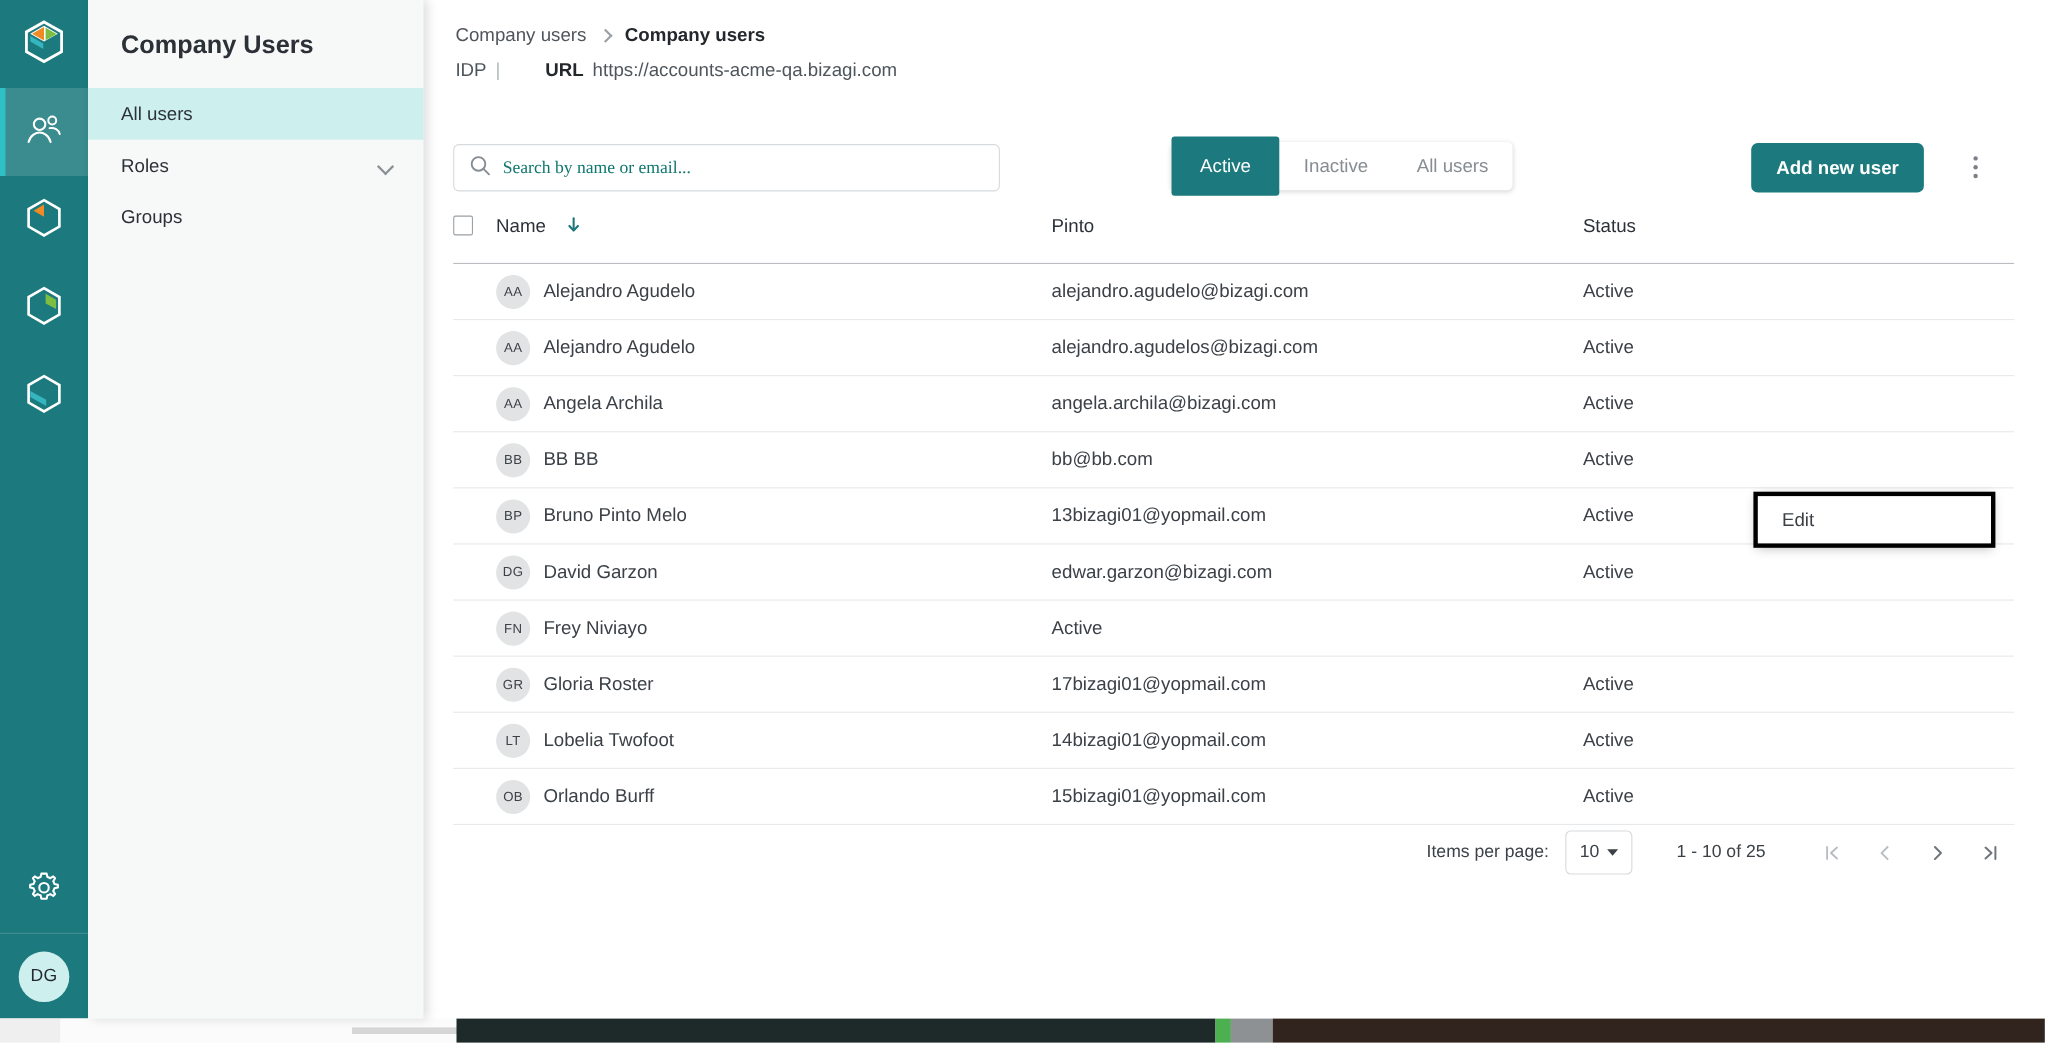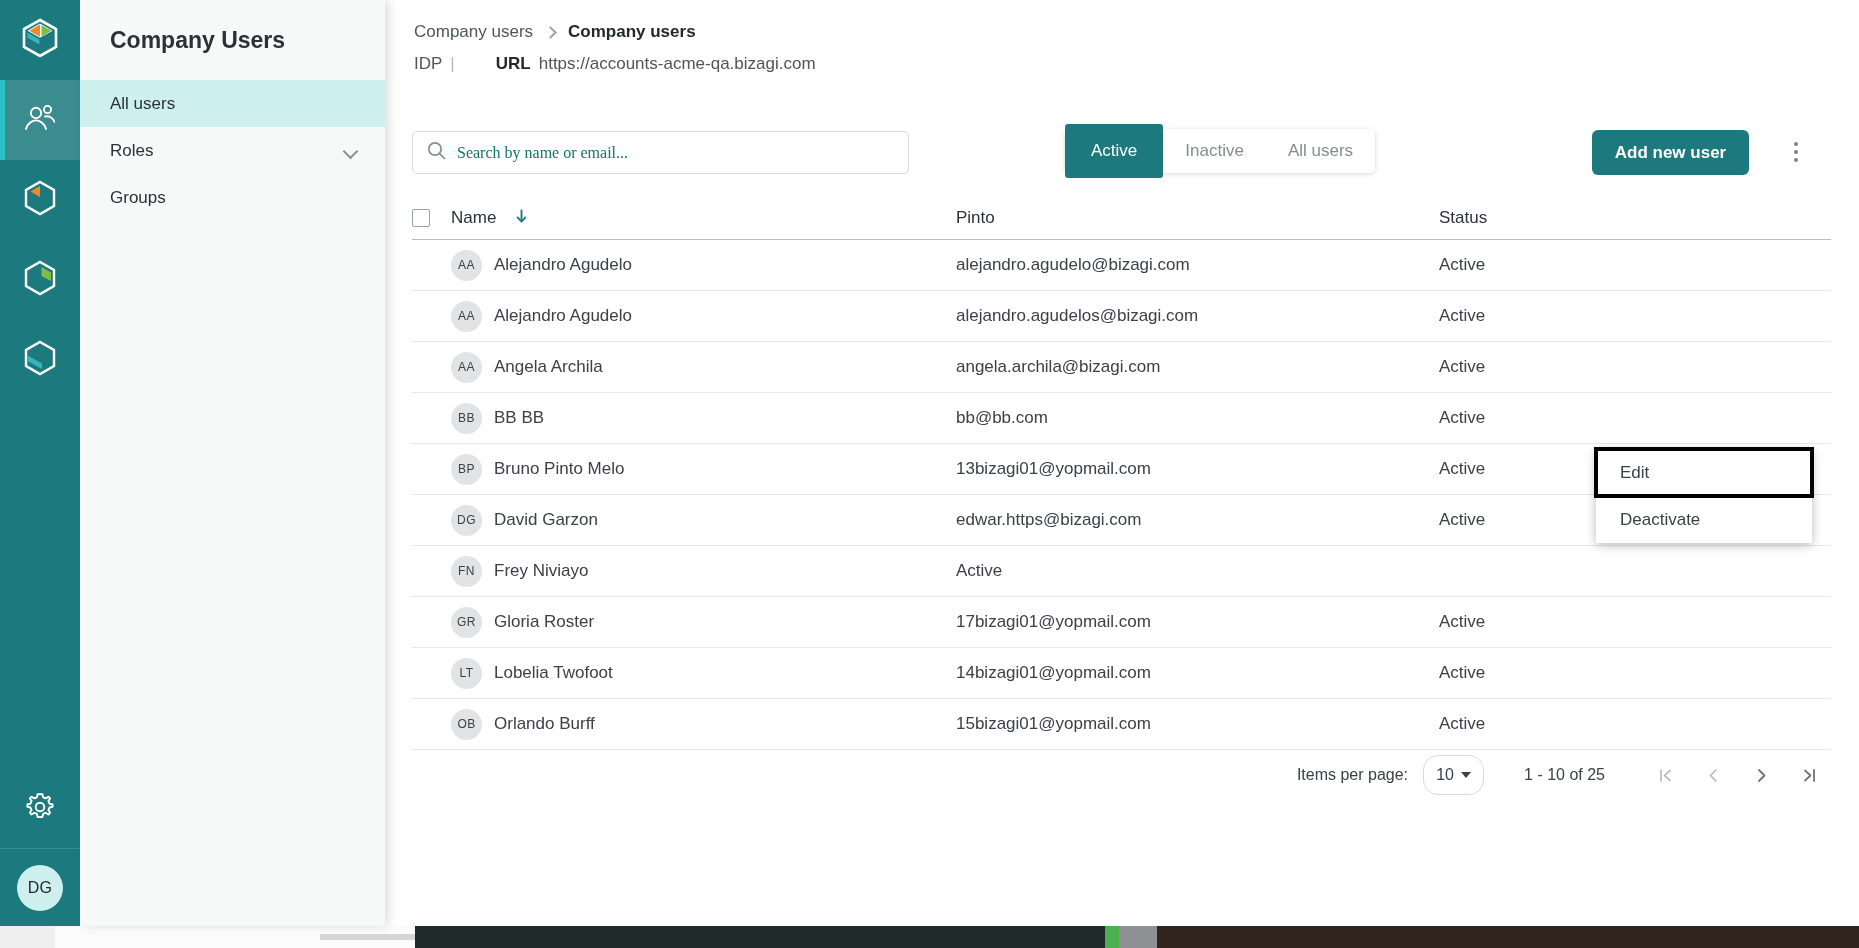--- a/index.html
+++ b/index.html
@@ -152,21 +152,21 @@
     position: absolute; left: 1397px; top: 18px;
     width: 28px; height: 28px; cursor: pointer;
     display: flex; flex-direction: column; align-items: center;
     justify-content: center; gap: 4px;
   }
   .kebab i { width: 4px; height: 4px; border-radius: 50%; background: #7b8187; display: block; }
 
   
   .table { position: absolute; left: 27px; top: 196px; width: 1419px; }
   .thead {
-    display: flex; align-items: center; height: 44px;
+    display: flex; align-items: flex-start; height: 44px;
     border-bottom: 1px solid #b9bdc1;
     font-size: 17px; color: #2b3137;
   }
   .tr {
     display: flex; align-items: center; height: 51px;
     border-bottom: 1px solid #e6e8ea;
     font-size: 17px; color: #3b4146;
   }
   .c-check { width: 39px; display: flex; align-items: center; }
   .c-name  { width: 505px; display: flex; align-items: center; gap: 12px; }
@@ -209,21 +209,21 @@
 
   
   .paginator {
     position: absolute; left: 0; top: 755px; width: 1474px;
     display: flex; align-items: center; justify-content: flex-end;
     gap: 0; padding-right: 26px;
     font-size: 16px; color: #3b4146;
   }
   .ipp-label { margin-right: 15px; }
   .ipp-select {
-    width: 61px; height: 40px; border: 1px solid #d6dadd; border-radius: 15px;
+    width: 61px; height: 40px; border: 1px solid #d6dadd; border-radius: 5px;
     display: flex; align-items: center; justify-content: center; gap: 7px;
     cursor: pointer; font-size: 16px; color: #3b4146;
   }
   .caret {
     width: 0; height: 0;
     border-left: 5px solid transparent; border-right: 5px solid transparent;
     border-top: 6px solid #3b4146;
   }
   .range { margin: 0 36px 0 40px; }
   .pg {
@@ -436,21 +436,21 @@
             </div>
             <div class="c-mail">13bizagi01@yopmail.com</div>
             <div class="c-stat">Active</div>
           </div>
           <div class="tr">
             <div class="c-check"></div>
             <div class="c-name">
               <span class="avatar-cell">DG</span>
               <span>David Garzon</span>
             </div>
-            <div class="c-mail">edwar.https@bizagi.com</div>
+            <div class="c-mail">edwar.garzon@bizagi.com</div>
             <div class="c-stat">Active</div>
           </div>
           <div class="tr">
             <div class="c-check"></div>
             <div class="c-name">
               <span class="avatar-cell">FN</span>
               <span>Frey Niviayo</span>
             </div>
             <div class="c-stat">Active</div>
           </div>
@@ -512,21 +512,20 @@
           <path d="M4 3.5 L9.5 8.5 L4 13.5" fill="none" stroke="#6e747a" stroke-width="1.8" stroke-linecap="round" stroke-linejoin="round"></path>
           <line x1="13" y1="3" x2="13" y2="14" stroke="#6e747a" stroke-width="1.8" stroke-linecap="round"></line>
         </svg>
       </div>
     </div>
   </div>
 
   <div class="ctx-anchor"></div>
   <div class="ctxwrap">
     <div class="ctx-item focus">Edit</div>
-    <div class="ctx-item">Deactivate</div>
   </div>
 
   <div class="osbar">
     <div class="seg1"></div>
     <div class="seg2"></div>
     <div class="hl"></div>
     <div class="seg3"></div>
     <div class="seg4"></div>
     <div class="seg5"></div>
     <div class="seg6"></div>

